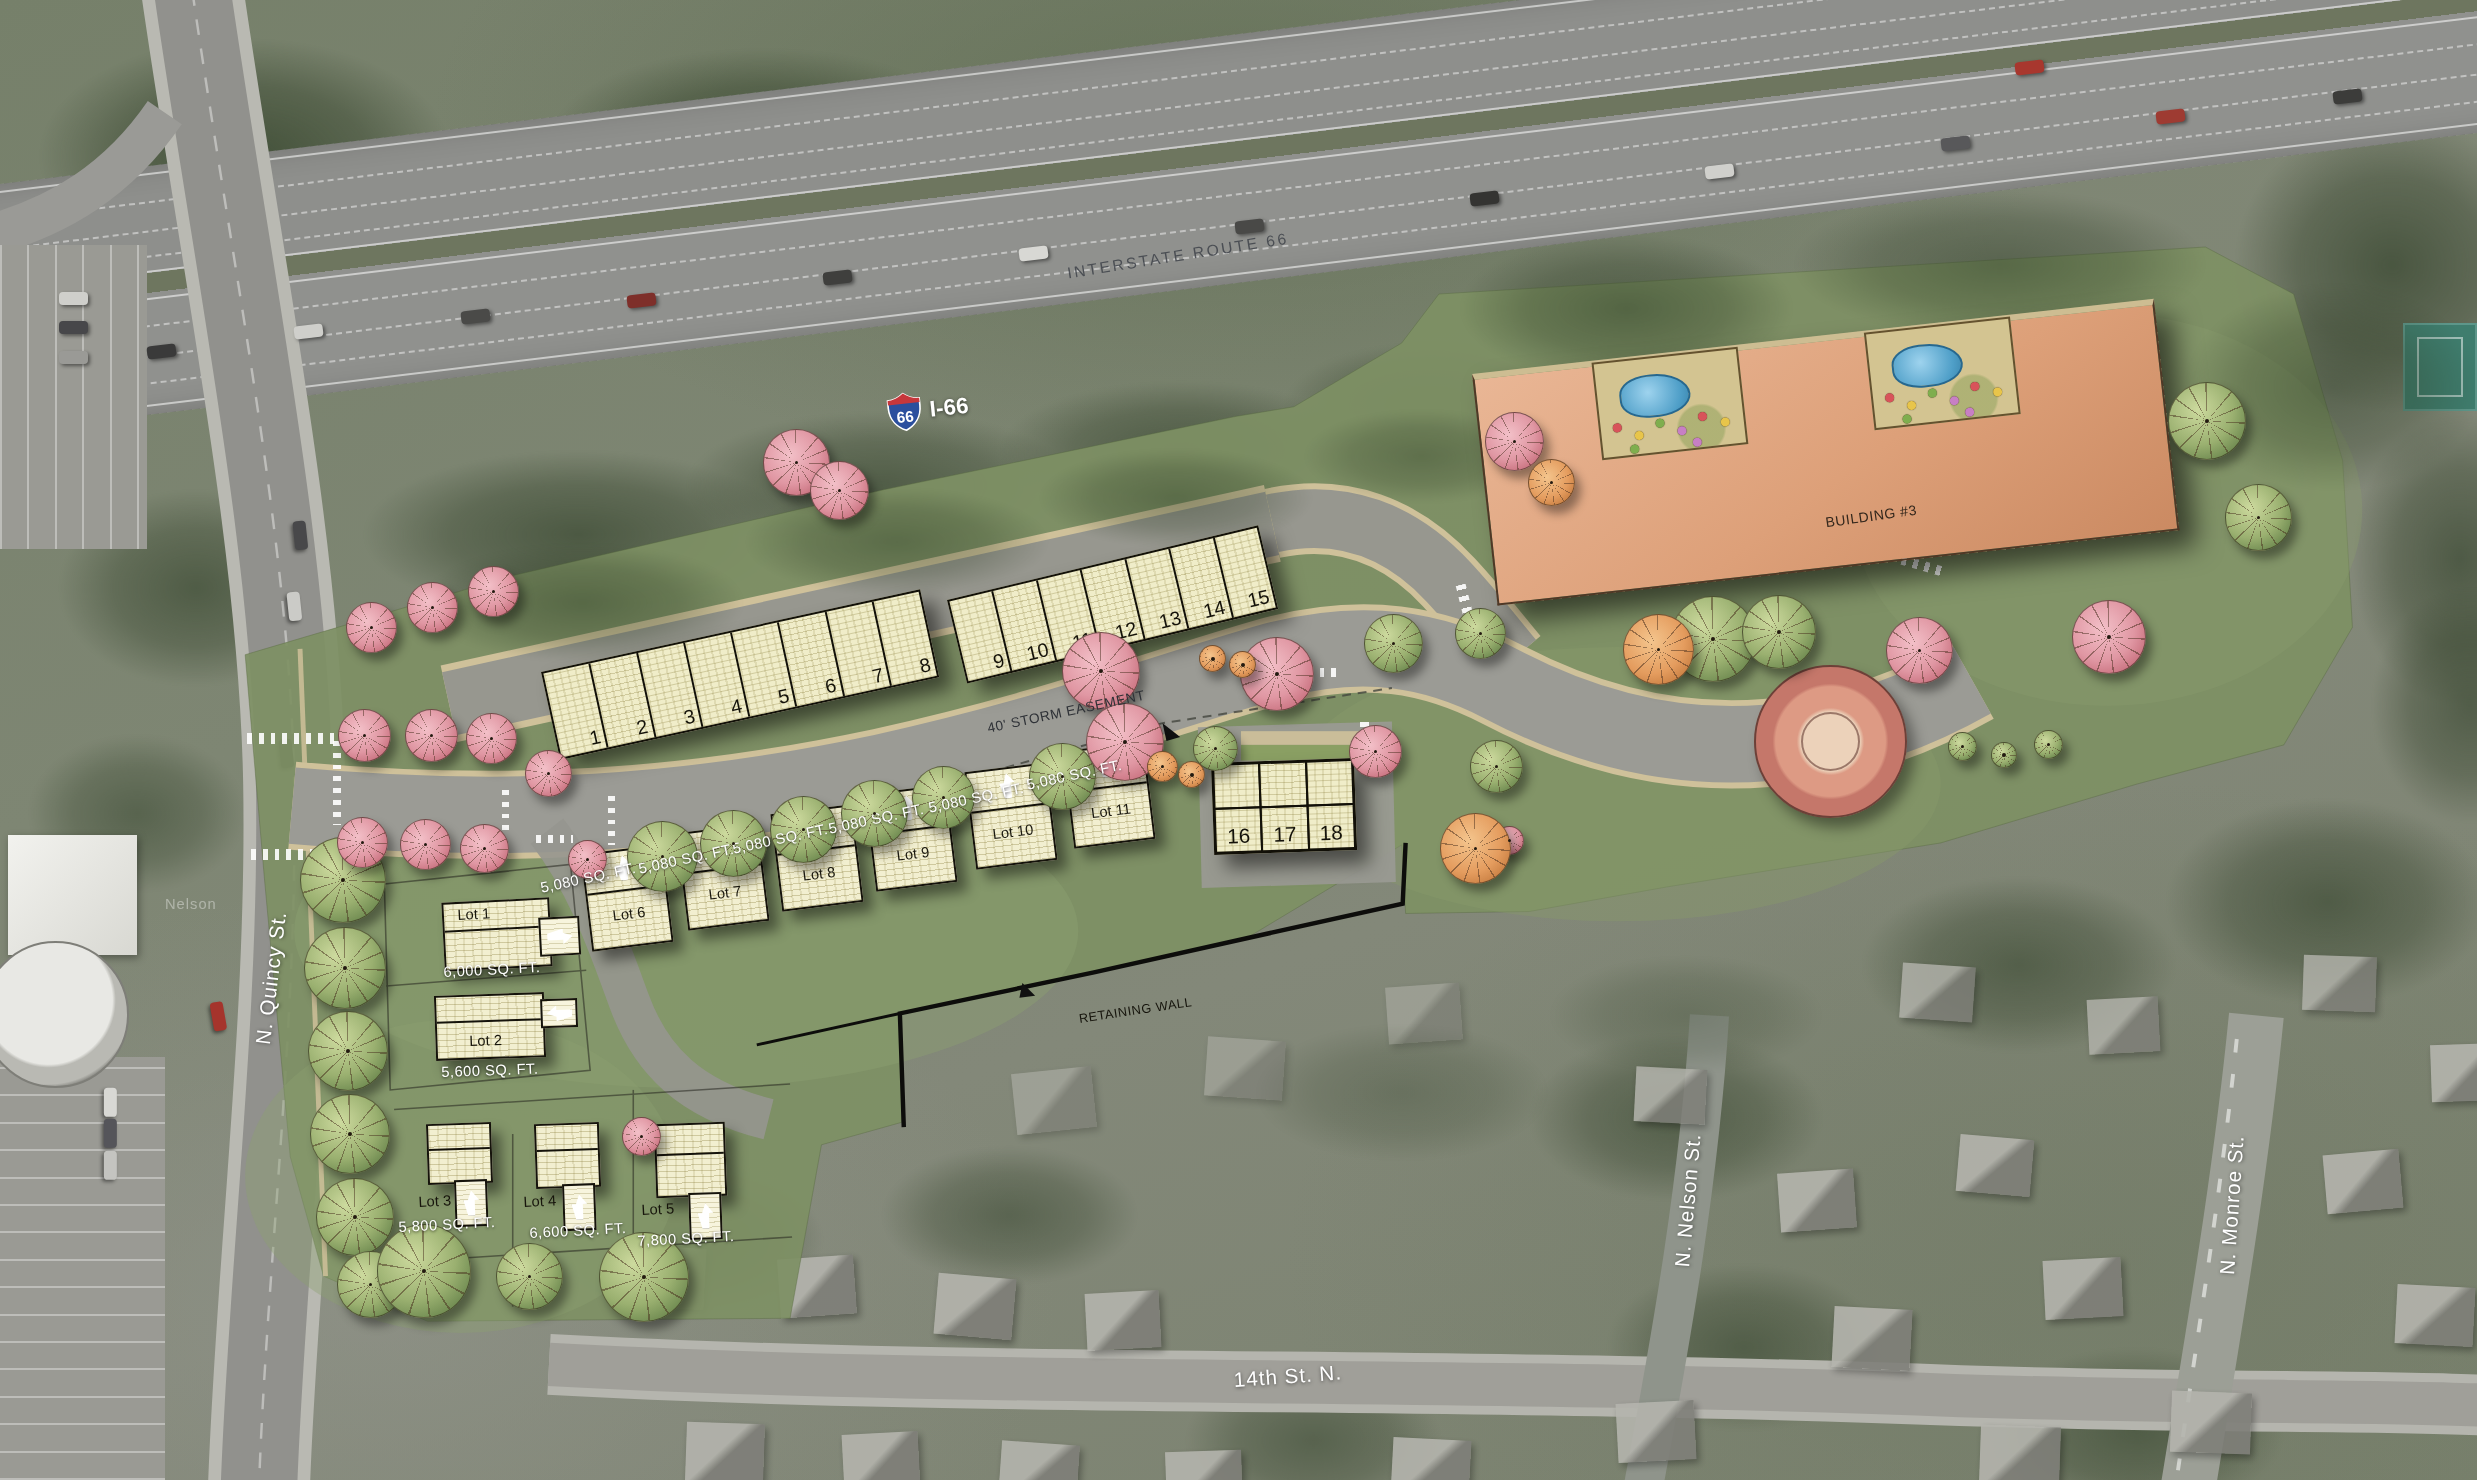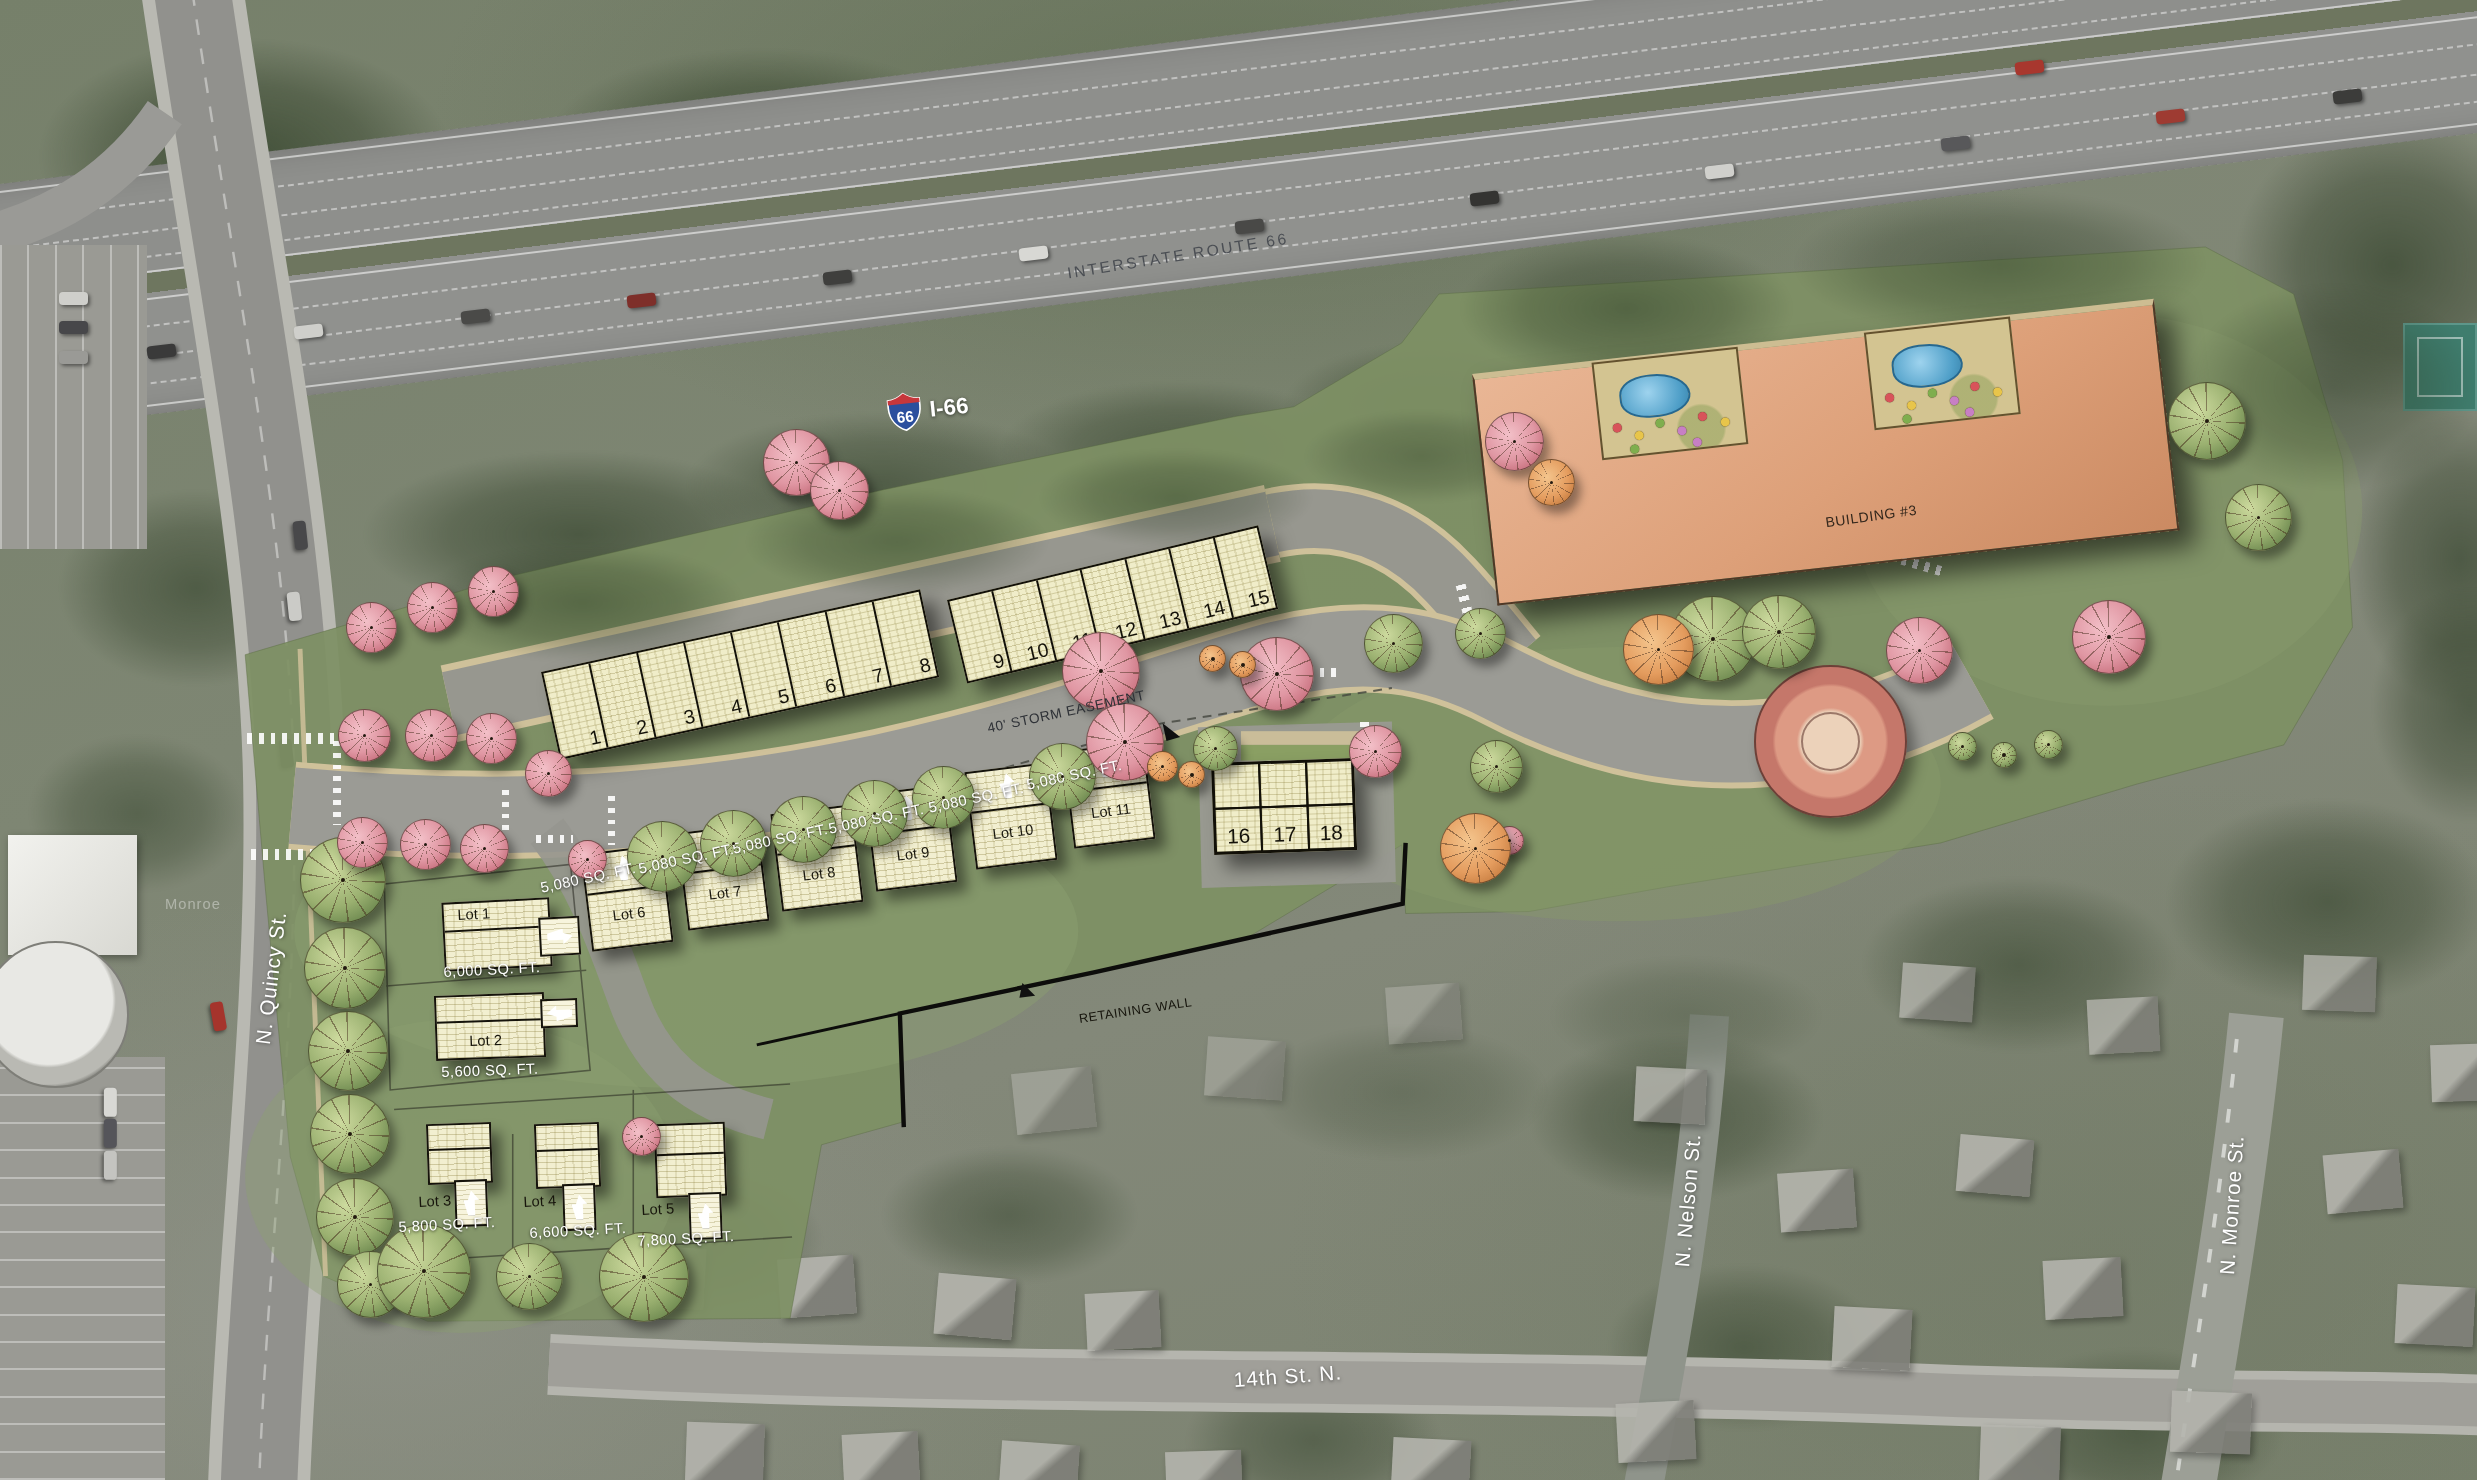--- a/index.html
+++ b/index.html
@@ -493,21 +493,21 @@
       </svg>
       <span class="i66txt">I-66</span>
     </div>
     <span class="b3label">BUILDING #3</span>
     <span class="plabel easement">40' STORM EASEMENT</span>
     <span class="plabel retaining">RETAINING WALL</span>
     <span class="maplabel" style="left:251px;top:1043px;transform:rotate(-83deg);">N. Quincy St.</span>
     <span class="maplabel" style="left:1670px;top:1266px;transform:rotate(-85deg);">N. Nelson St.</span>
     <span class="maplabel" style="left:2215px;top:1274px;transform:rotate(-86deg);">N. Monroe St.</span>
     <span class="maplabel" style="left:1233px;top:1368px;transform:rotate(-4deg);">14th St. N.</span>
-    <span class="watermark">Monroe</span>
+    <span class="watermark">Nelson</span>
   <div class="lotlab" style="position: absolute; left: 457px; top: 907px; transform: rotate(-3deg);">Lot 1</div>
       <div class="sqft" style="position: absolute; left: 443px; top: 964px; transform: rotate(-3deg);">6,000 SQ. FT.</div>
       <div class="lotlab" style="position: absolute; left: 469px; top: 1033px; transform: rotate(-2deg);">Lot 2</div>
       <div class="sqft" style="position: absolute; left: 441px; top: 1064px; transform: rotate(-2deg);">5,600 SQ. FT.</div>
       <div class="lotlab" style="position: absolute; left: 418px; top: 1194px; transform: rotate(-3deg);">Lot 3</div>
       <div class="sqft" style="position: absolute; left: 398px; top: 1219px; transform: rotate(-3deg);">5,800 SQ. FT.</div>
       <div class="lotlab" style="position: absolute; left: 523px; top: 1194px; transform: rotate(-3deg);">Lot 4</div>
       <div class="sqft" style="position: absolute; left: 529px; top: 1225px; transform: rotate(-3deg);">6,600 SQ. FT.</div>
       <div class="lotlab" style="position: absolute; left: 641px; top: 1202px; transform: rotate(-3deg);">Lot 5</div>
       <div class="sqft" style="position: absolute; left: 637px; top: 1233px; transform: rotate(-3deg);">7,800 SQ. FT.</div>

